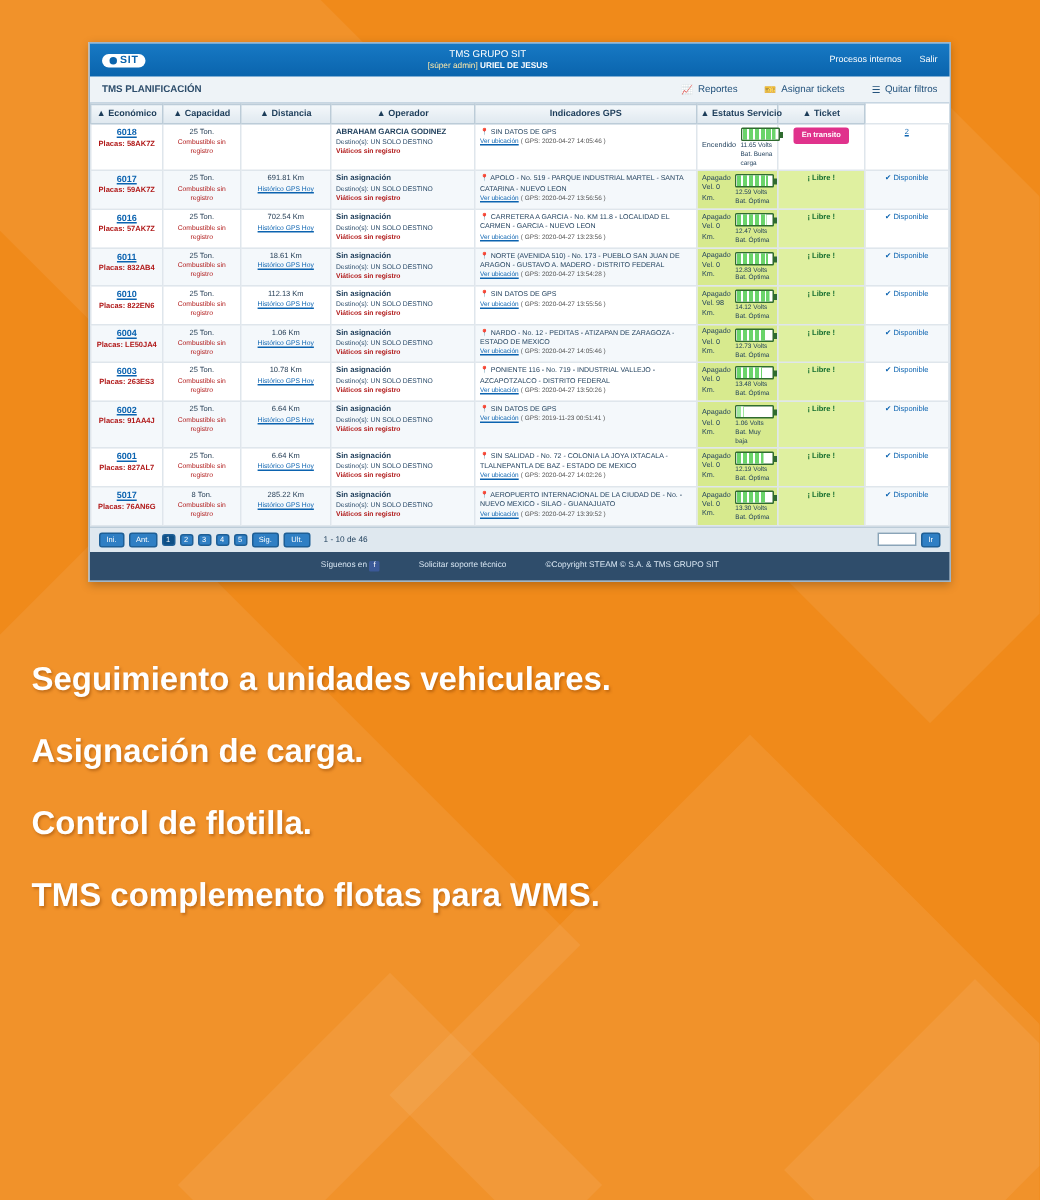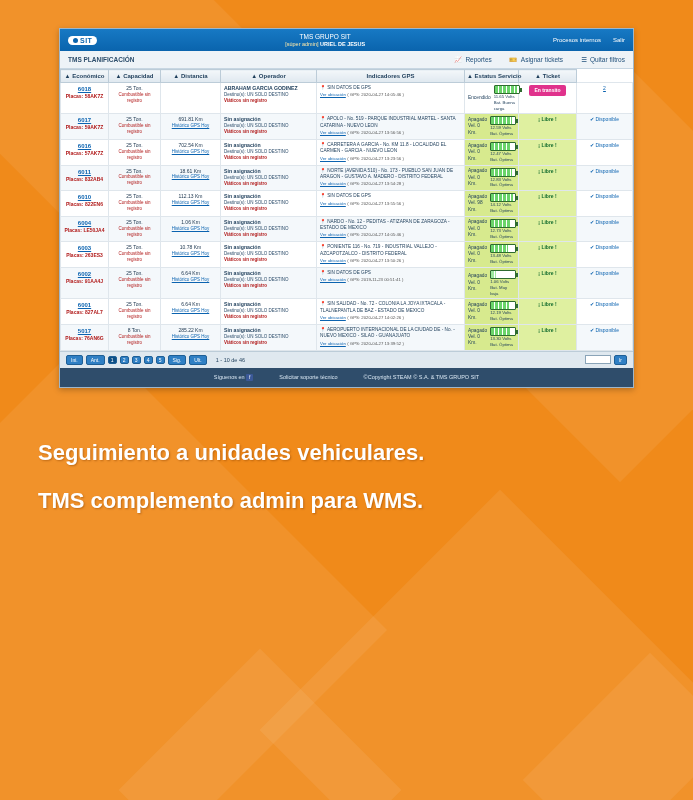--- a/index.html
+++ b/index.html
@@ -147,21 +147,21 @@
   .pg-input { width:26px; height:9px; border:1px solid #8aa4b8; background:#fff; }
 
   .app-footer {
     background:#2f4d6b; color:#d8e6f2; font-size:5.5px;
     display:flex; align-items:center; justify-content:center; gap:26px;
     padding:6px 0;
   }
   .app-footer .fb { display:inline-block; background:#3b5998; color:#fff; width:7px; height:7px; text-align:center; line-height:7px; border-radius:1px; font-size:5px; }
 
   
-  .bullets { padding: 36px 0 0 38px; }
+  .bullets { padding: 36px 0 0 21px; }
   .bullets li {
     list-style:none;
     color:#ffffff; font-weight:bold; font-size:22px;
     margin-bottom: 22px;
     text-shadow: 1px 1px 2px rgba(130,60,0,0.45);
   }
 </style>
 </head>
 <body>
 
@@ -531,16 +531,18 @@
         <span>Síguenos en</span>
         <span class="fb">f</span>
       </span>
       <span>Solicitar soporte técnico</span>
       <span>©Copyright STEAM © S.A. &amp; TMS GRUPO SIT</span>
     </div>
   </div>
 
   <ul class="bullets">
     <li>Seguimiento a unidades vehiculares.</li>
-    <li>TMS complemento admin para WMS.</li>
+    <li>Asignación de carga.</li>
+    <li>Control de flotilla.</li>
+    <li>TMS complemento flotas para WMS.</li>
   </ul>
 
 </div>
 
 </body></html>

